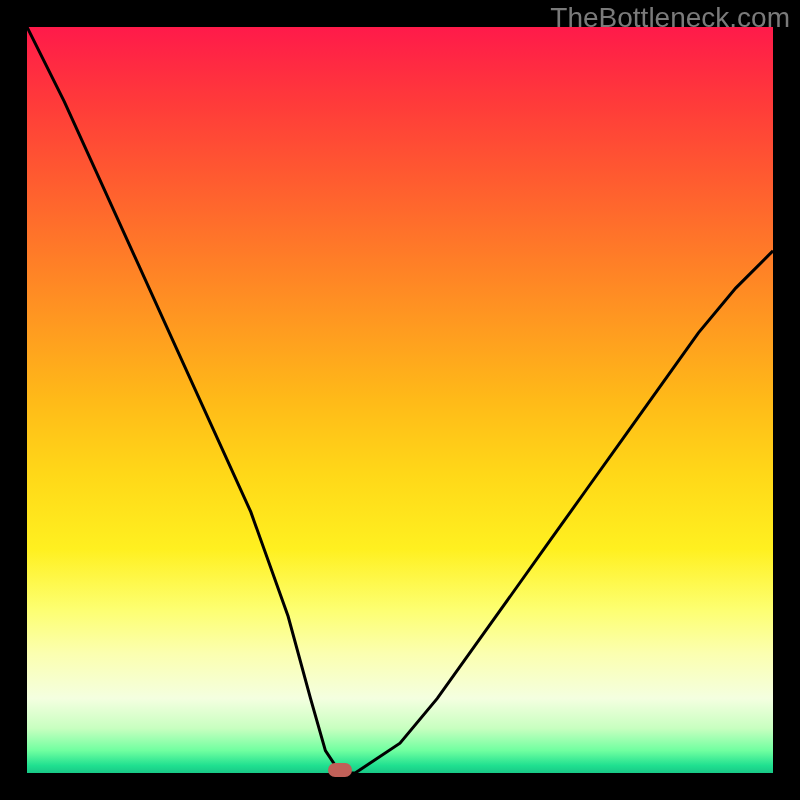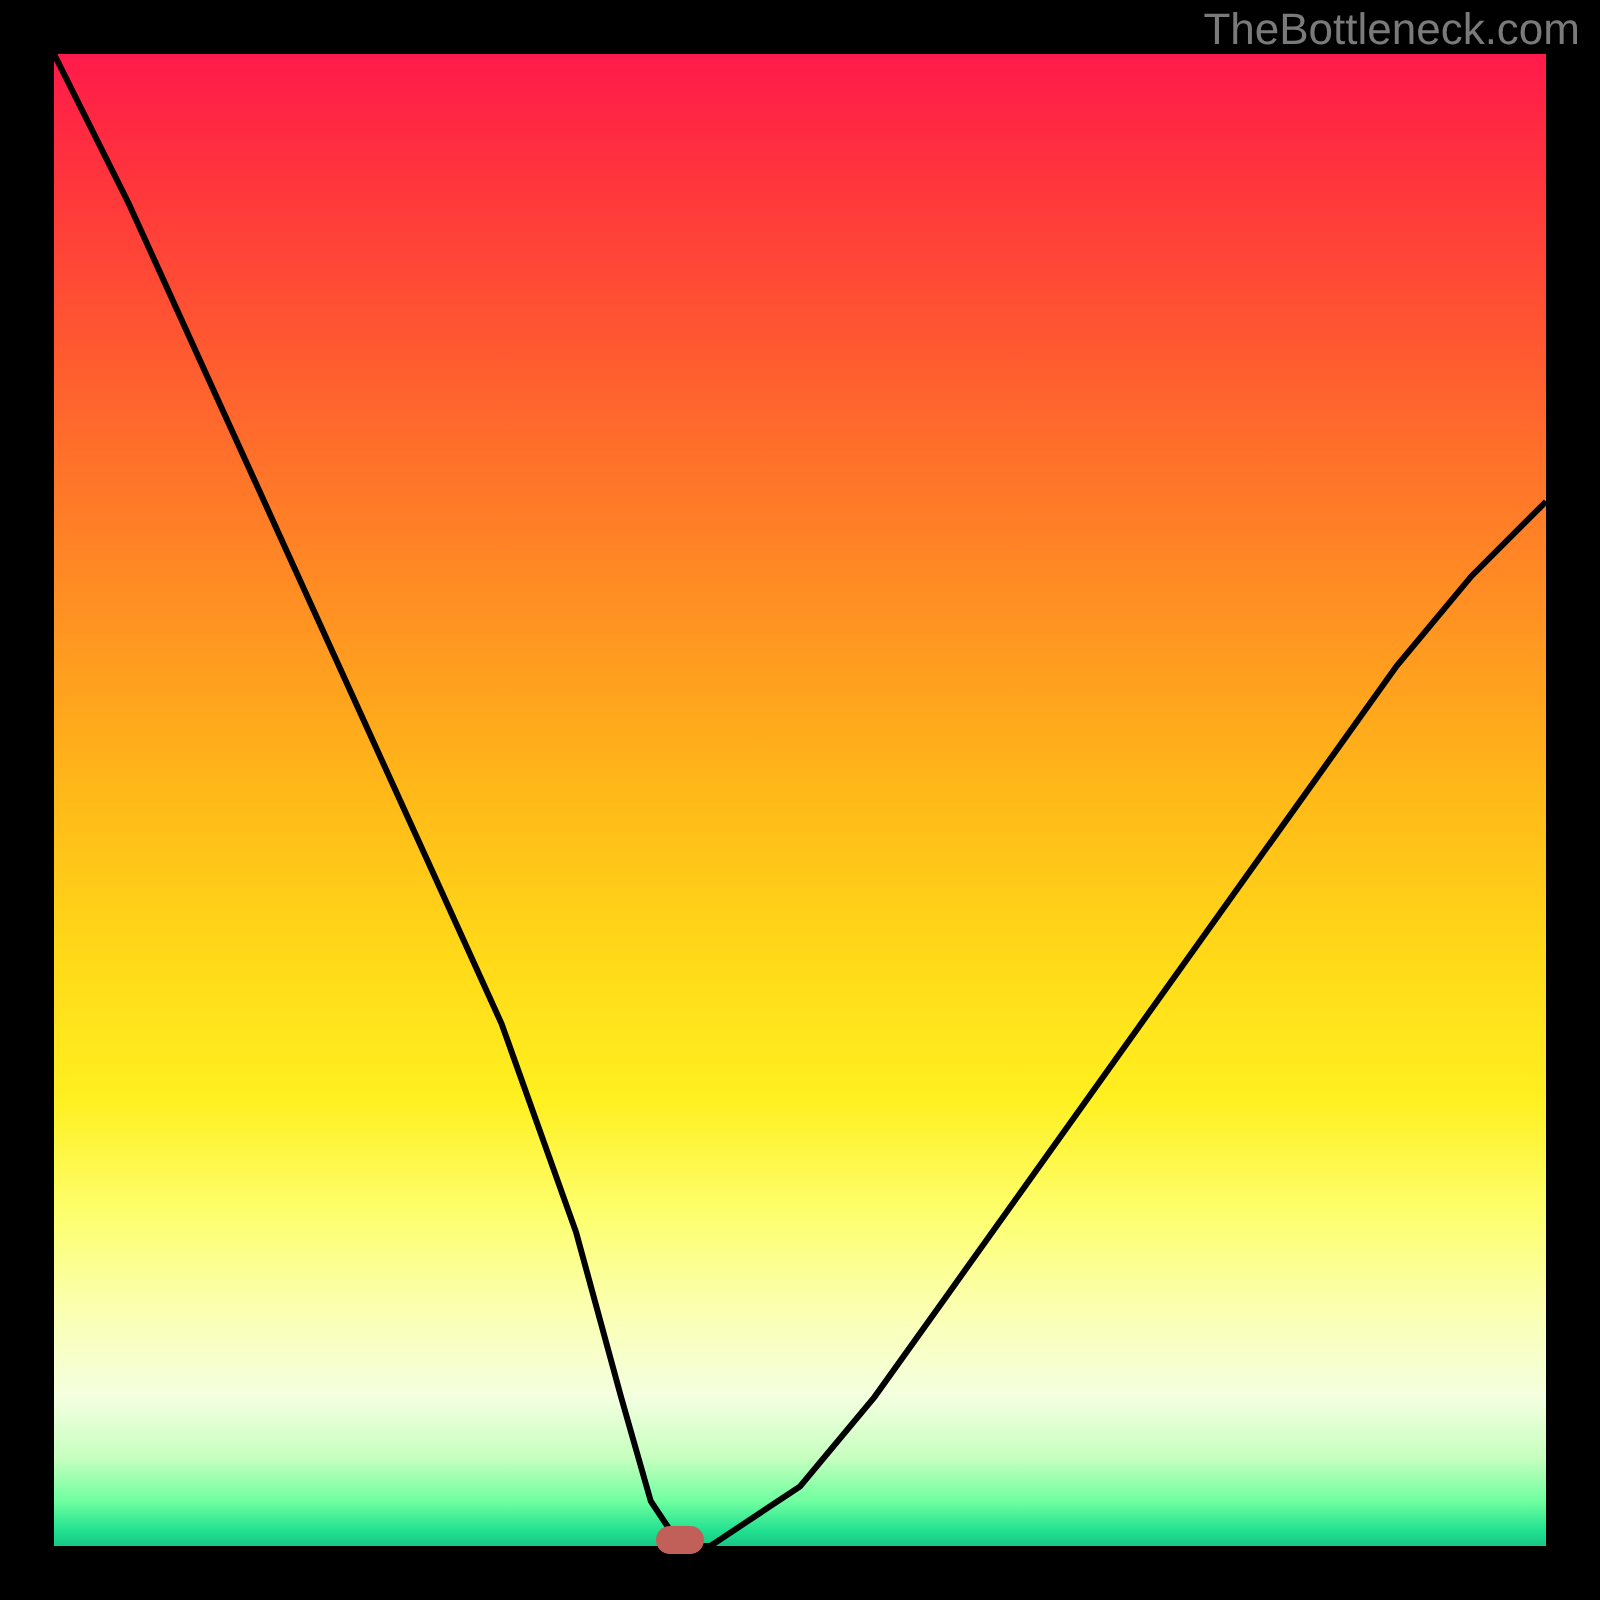--- a/index.html
+++ b/index.html
@@ -11,21 +11,21 @@
     width: 800px;
     height: 800px;
     position: relative;
     background: #000;
   }
   .watermark {
     position: absolute;
     top: 2px;
     right: 10px;
     font-family: Arial, sans-serif;
-    font-size: 22px;
+    font-size: 28px;
     color: #7a7a7a;
     font-weight: 500;
     z-index: 10;
   }
   .plot-area {
     position: absolute;
     left: 27px;
     top: 27px;
     width: 746px;
     height: 746px;

